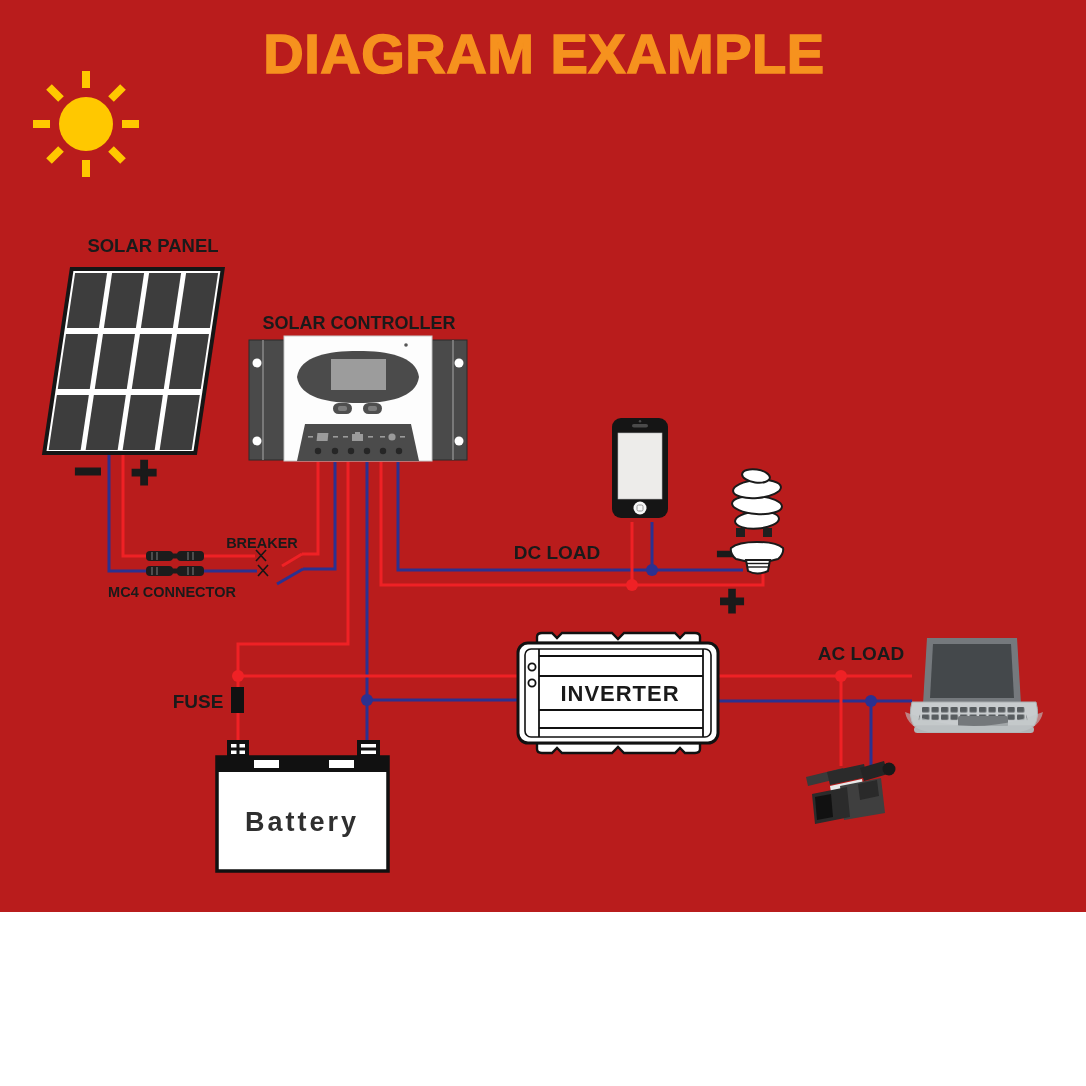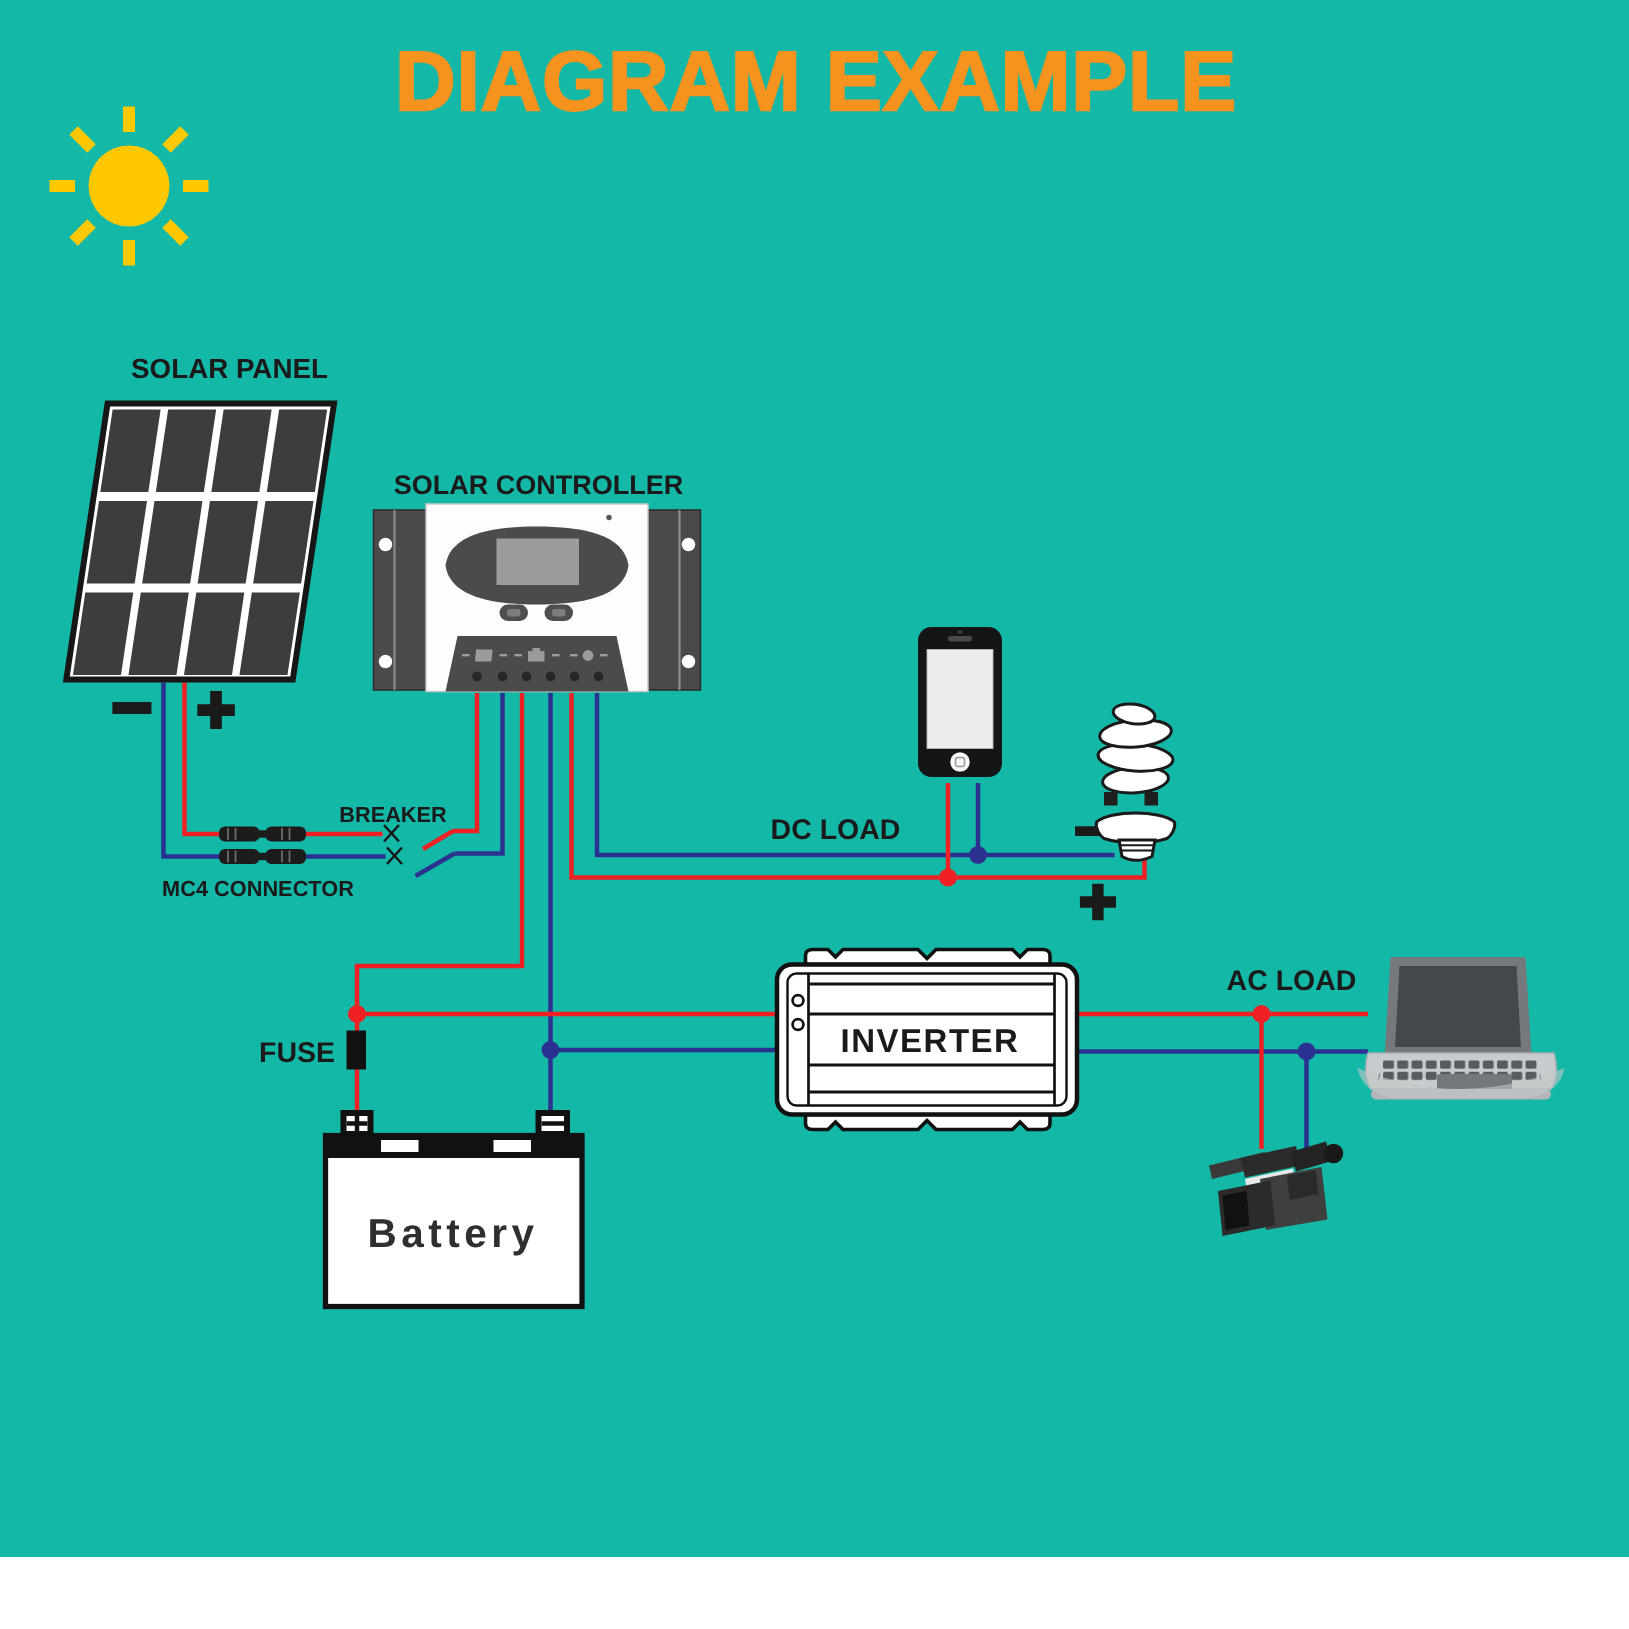--- a/index.html
+++ b/index.html
@@ -1,16 +1,16 @@
 <!DOCTYPE html>
 <html style="--accent: #F6921E; --sun: #FFC800; --wire-red: #EF2125; --wire-blue: #2B3190; --label: #1A1A1A;"><head>
 <meta charset="utf-8">
 <style>
   html,body{margin:0;padding:0;background:#fff;}
-  .stage{position:relative;width:1086px;height:1038px;background:#14b8a6;overflow:hidden;
+  .stage{position:relative;width:1086px;height:912px;background:#b91c1c;overflow:hidden;
          font-family:"Liberation Sans",sans-serif;}
   svg{position:absolute;left:0;top:0;}
   text{font-family:"Liberation Sans",sans-serif;}
   .title{fill:var(--accent);font-size:56px;font-weight:bold;letter-spacing:0.5px;
          paint-order:stroke;stroke:var(--accent);stroke-width:1.5px;}
   .lbl{fill:var(--label);font-weight:bold;}
   .lbl-lg{font-size:18.5px;}
   .lbl-md{font-size:14.5px;}
   .sign{fill:var(--label);font-weight:bold;paint-order:stroke;stroke:var(--label);}
   .wire-red{stroke:var(--wire-red);stroke-width:3;fill:none;}

